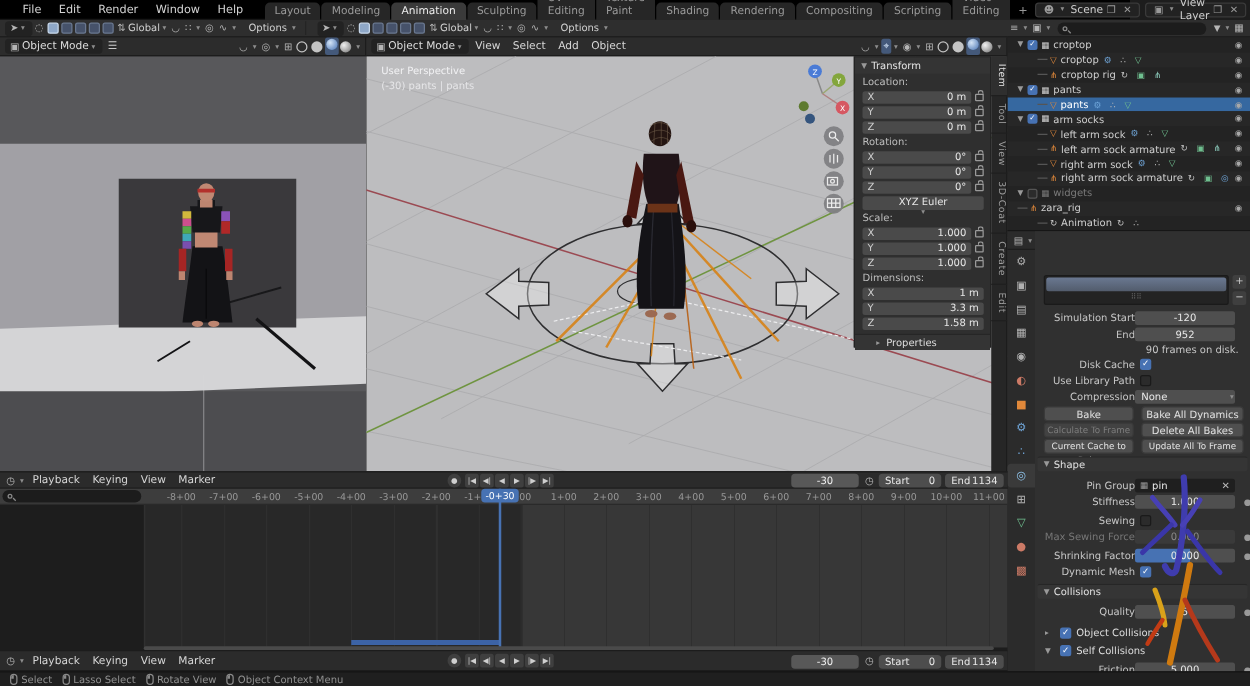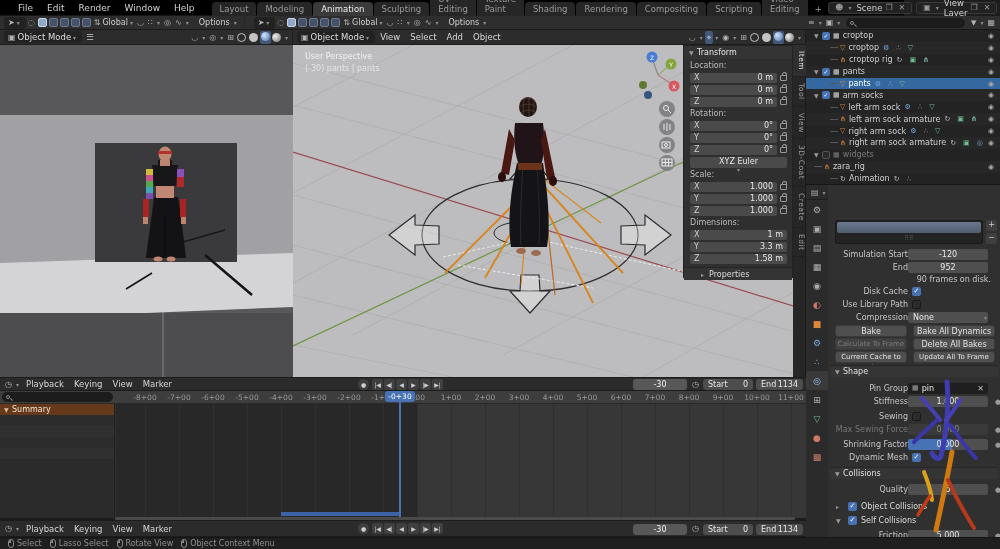--- a/index.html
+++ b/index.html
@@ -842,27 +842,20 @@
       <span class="tick" style="left: 587px;">5+00</span>
       <span class="tick" style="left: 621px;">6+00</span>
       <span class="tick" style="left: 655px;">7+00</span>
       <span class="tick" style="left: 689px;">8+00</span>
       <span class="tick" style="left: 723px;">9+00</span>
       <span class="tick" style="left: 757px;">10+00</span>
       <span class="tick" style="left: 791px;">11+00</span>
     </div>
   <div id="tl-content-dark" class="abs"></div>
   <div id="tl-content-light" class="abs"></div>
-  <div id="tl-channels" class="abs">
-    <div id="summary-row">
-      <span class="o-dis" style="color:#d8b8a0">▼</span>
-        <span>Summary</span>
-    </div>
-    <div id="ch-stripes"></div>
-  </div>
   <div id="tl-search">
       <span class="mag"></span>
     </div>
   <div id="cache-strip" class="abs"></div>
   <div id="playhead" class="abs"></div>
   <div id="ph-badge" class="abs">-0+30</div>
   <div id="hscroll" class="abs"></div>
 
   <div class="tl-head abs" style="left:0; top:520px; width:806px; height:17px">
     <span class="ico" style="margin-left:3px">◷</span>

